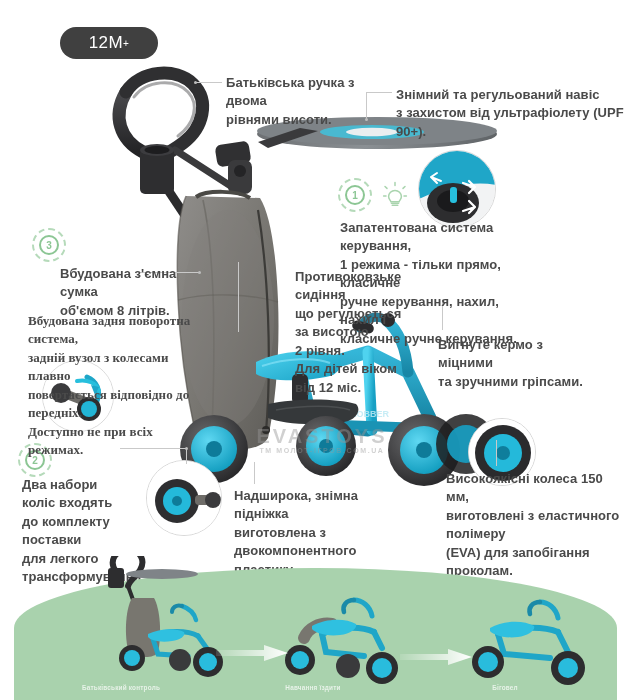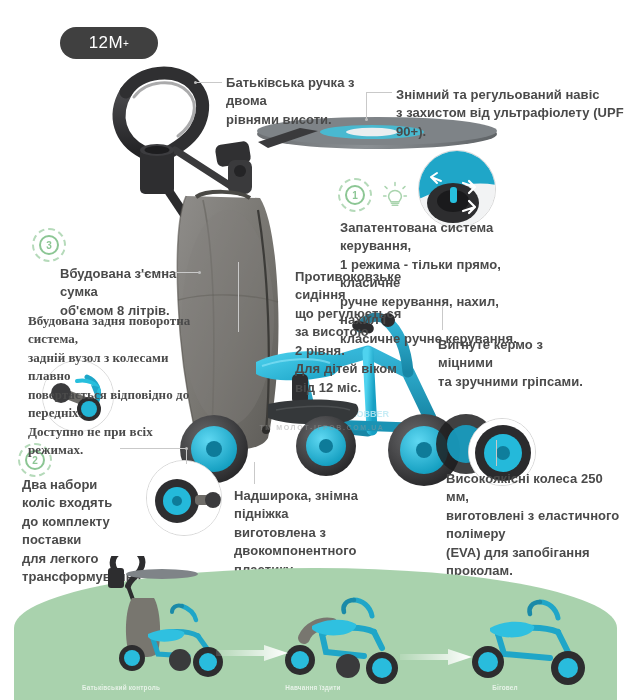--- a/index.html
+++ b/index.html
@@ -325,20 +325,21 @@
   <div class="detail-circle" style="left:468px; top:418px; width:68px; height:68px;">
     <svg width="68" height="68" viewBox="0 0 68 68">
       <rect width="68" height="68" fill="#ffffff"></rect>
       <circle cx="34" cy="34" r="28" fill="#2b2b2d"></circle>
       <circle cx="34" cy="34" r="19" fill="#24b9da"></circle>
       <circle cx="34" cy="34" r="7" fill="#0f7e9c"></circle>
     </svg>
   </div>
 
   <div class="watermark">
+    <span>EVASTOYS</span>
     <small>ТМ МОЛОТ-ІГРОВ.COM.UA</small>
   </div>
 
   <div class="leader h" style="left:196px; top:82px; width:26px;"></div>
   <span class="dotnode" style="left:194px; top:80.5px;"></span>
 
   <div class="leader v" style="left:366px; top:92px; height:28px;"></div>
   <div class="leader h" style="left:366px; top:92px; width:26px;"></div>
   <span class="dotnode" style="left:364.5px; top:118px;"></span>
 
@@ -416,21 +417,21 @@
 
 <div class="callout" style="left:22px; top:476px; width:112px;">Два набори коліс входять
 до комплекту поставки
 для легкого
 трансформування.</div>
 
 <div class="callout" style="left:234px; top:487px; width:160px;">Надширока, знімна підніжка
 виготовлена з двокомпонентного
 пластику.</div>
 
-<div class="callout" style="left:446px; top:470px; width:176px;">Високоякісні колеса 250 мм,
+<div class="callout" style="left:446px; top:470px; width:176px;">Високоякісні колеса 150 мм,
 виготовлені з еластичного полімеру
 (EVA) для запобігання проколам.</div>
 
 <div id="transform-panel">
   <div class="green-hill"></div>
 
   <svg style="position:absolute; left:92px; top:-10px;" width="140" height="140" viewBox="0 0 140 140">
     <path d="M24 26 C16 14 24 4 36 4 C48 4 54 14 48 24 C44 31 38 34 36 40" stroke="#2d2d2f" stroke-width="6" fill="none" stroke-linecap="round"></path>
     <rect x="16" y="22" width="16" height="20" rx="3" fill="#2d2d2f"></rect>
     <ellipse cx="70" cy="28" rx="36" ry="5" fill="#7f8488"></ellipse>

